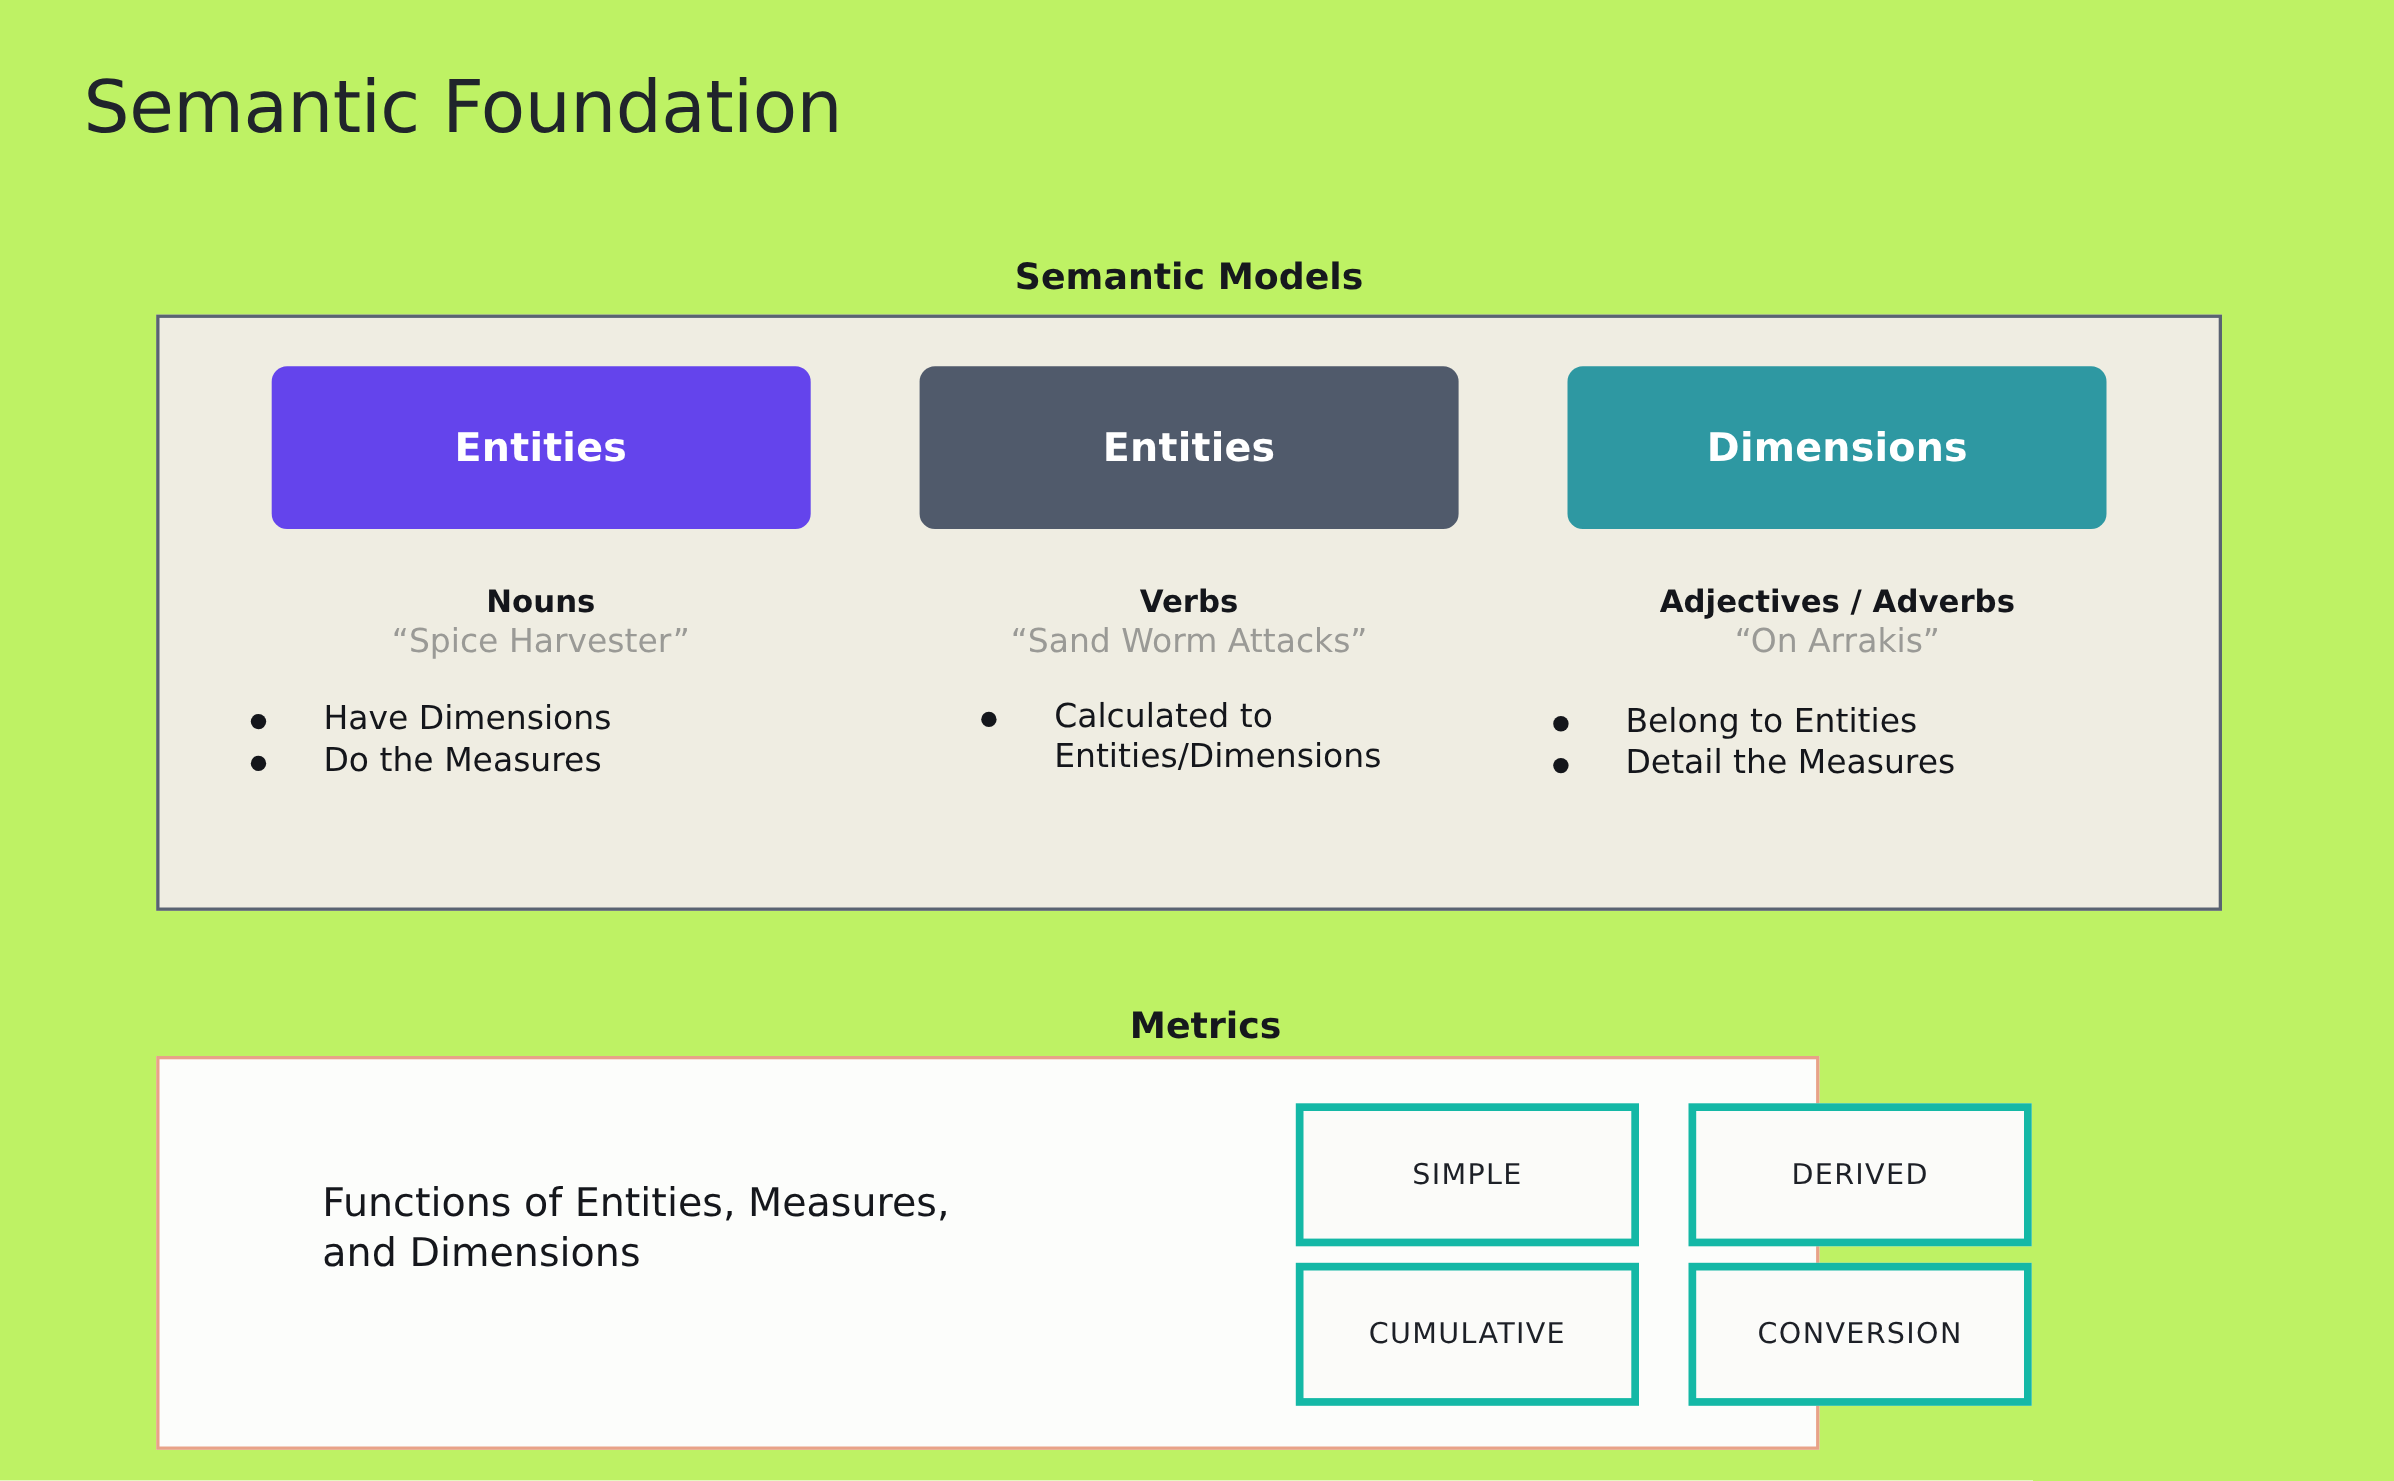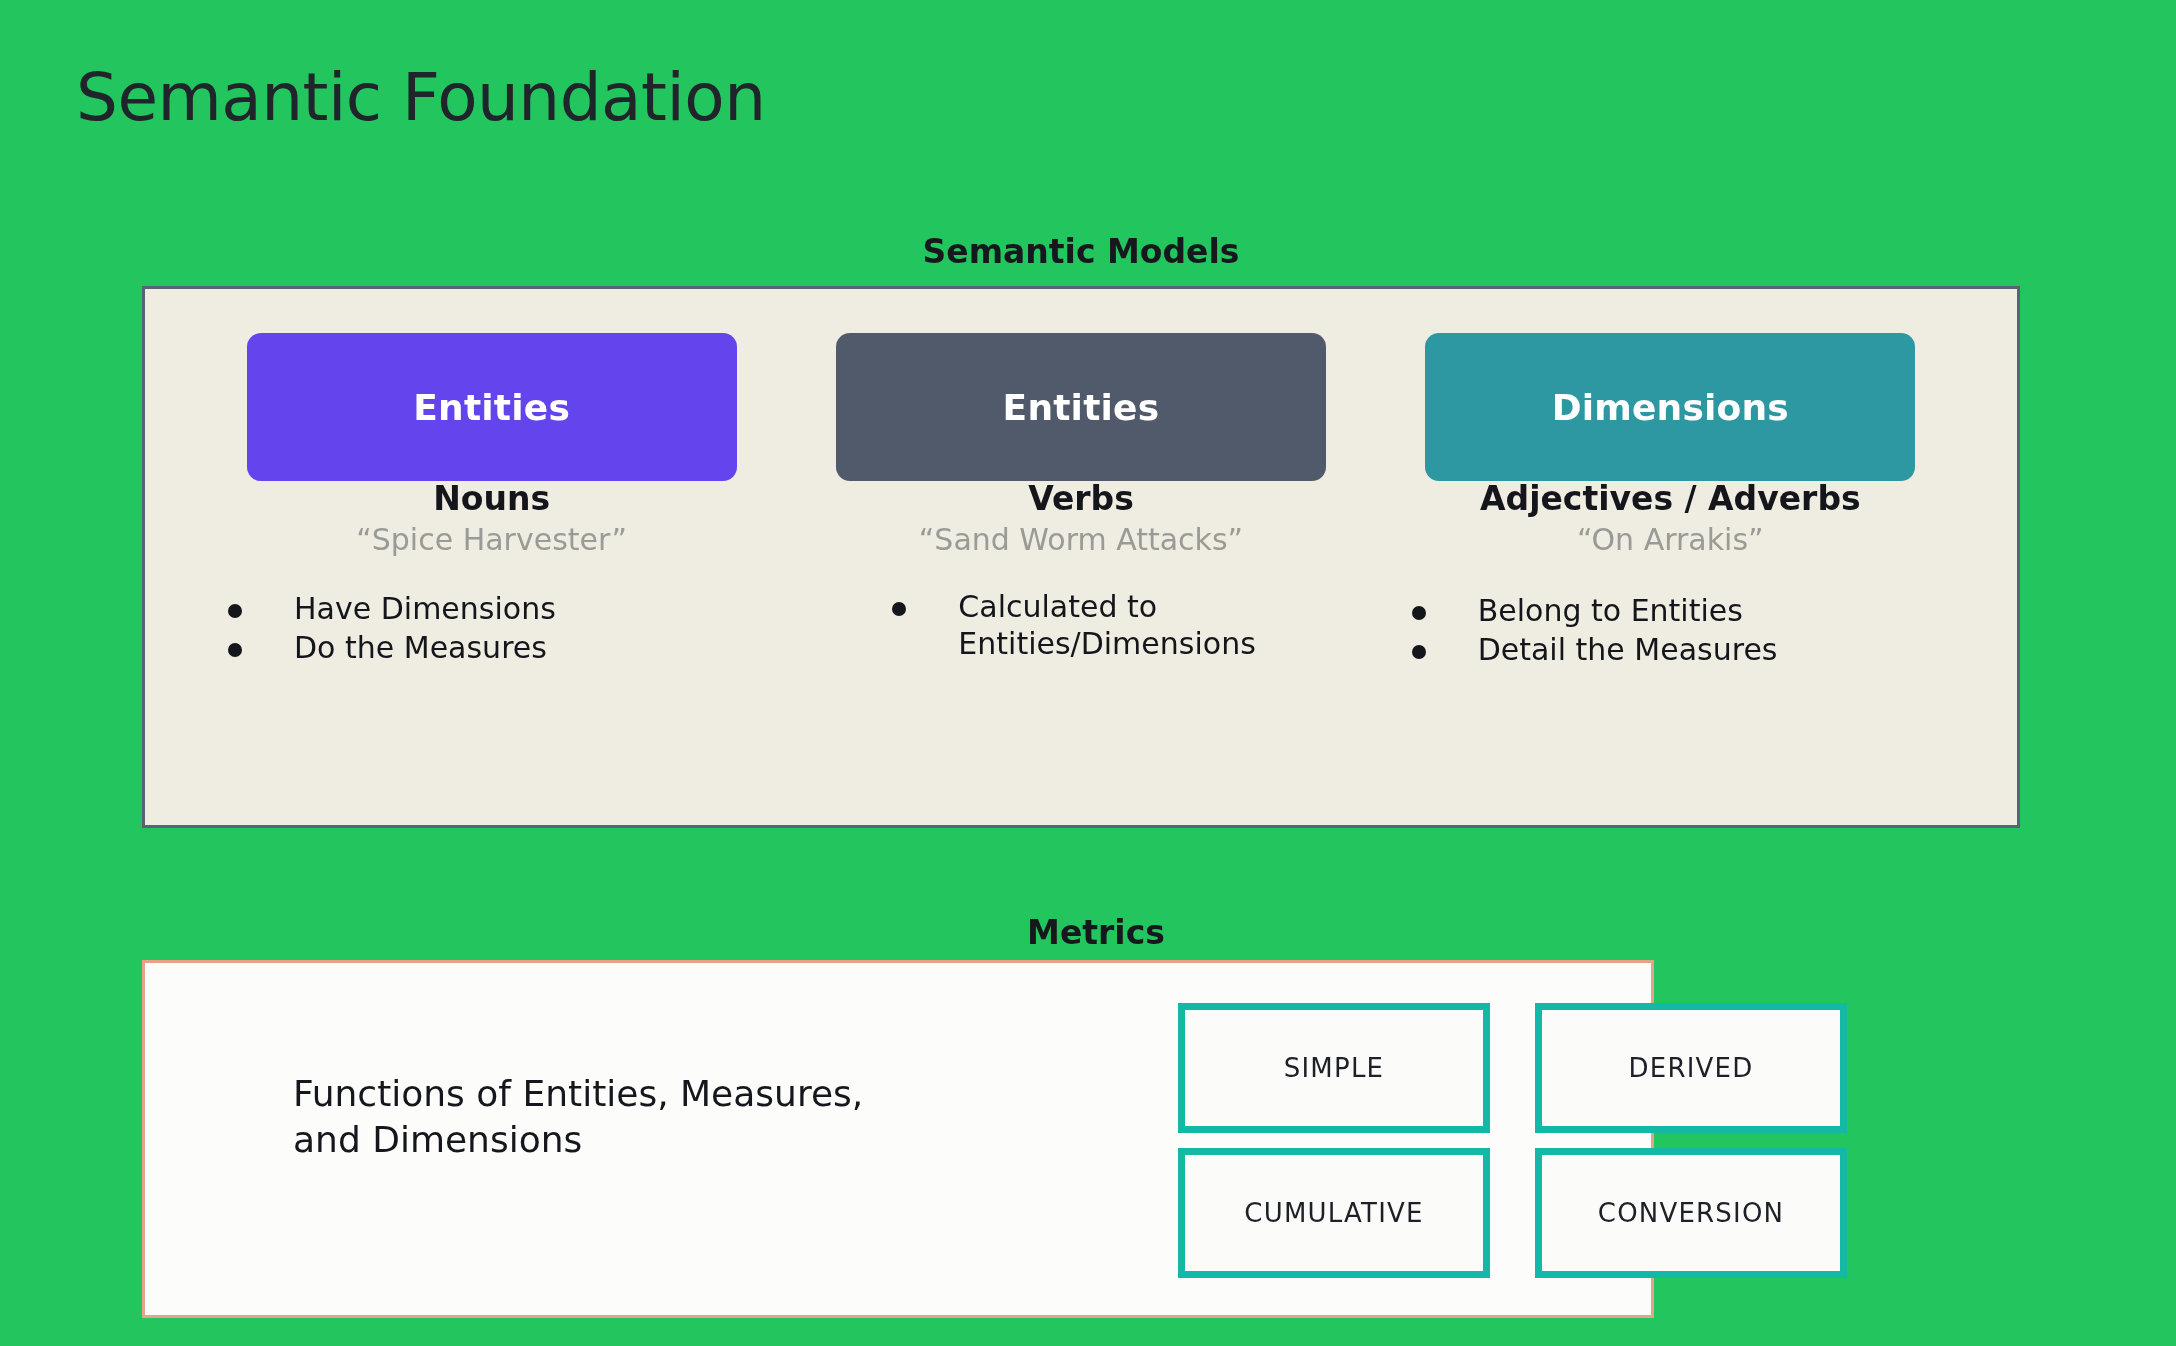--- a/index.html
+++ b/index.html
@@ -86,21 +86,22 @@
     display: flex;
     align-items: center;
     justify-content: center;
     color: #ffffff;
     font-size: 36px;
     font-weight: 700;
     letter-spacing: 0.2px;
     box-sizing: border-box;
   }
   .sm-pos {
-    font-size: 33px;
+    margin-top: 50px;
+    font-size: 28px;
     font-weight: 700;
     color: #14161b;
     text-align: left;
     line-height: 1.12;
     white-space: nowrap;
   }
   .sm-example {
     margin-top: 5px;
     font-size: 30px;
     font-weight: 400;
@@ -182,21 +183,21 @@
     justify-content: center;
     font-size: 26px;
     letter-spacing: 1.2px;
     color: #1d2027;
     box-sizing: border-box;
   }
 </style>
 </head>
 <body>
 
-<div id="slide" style="background: #22c55e;">
+<div id="slide" style="background: #bef264;">
 
   <div id="page-title">Semantic Foundation</div>
 
   <div id="semantic-models-caption" class="section-caption">Semantic Models</div>
 
   <div id="semantic-models-panel" style="background: rgb(239, 237, 226); border-color: rgb(90, 99, 114);">
     <div id="sm-columns">
 
       <div class="sm-col" id="col-entities">
         <div class="sm-chip" id="chip-entities" style="background: rgb(100, 68, 236);">Entities</div>

